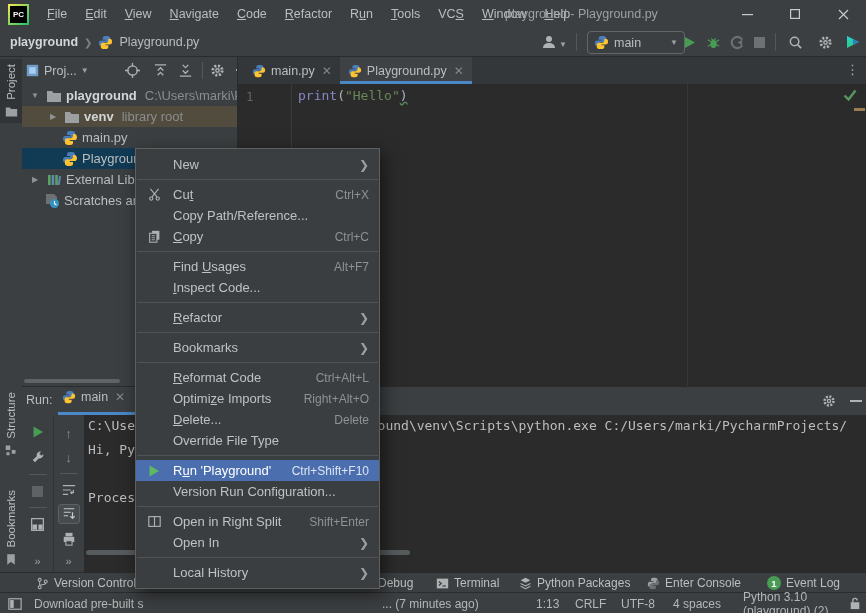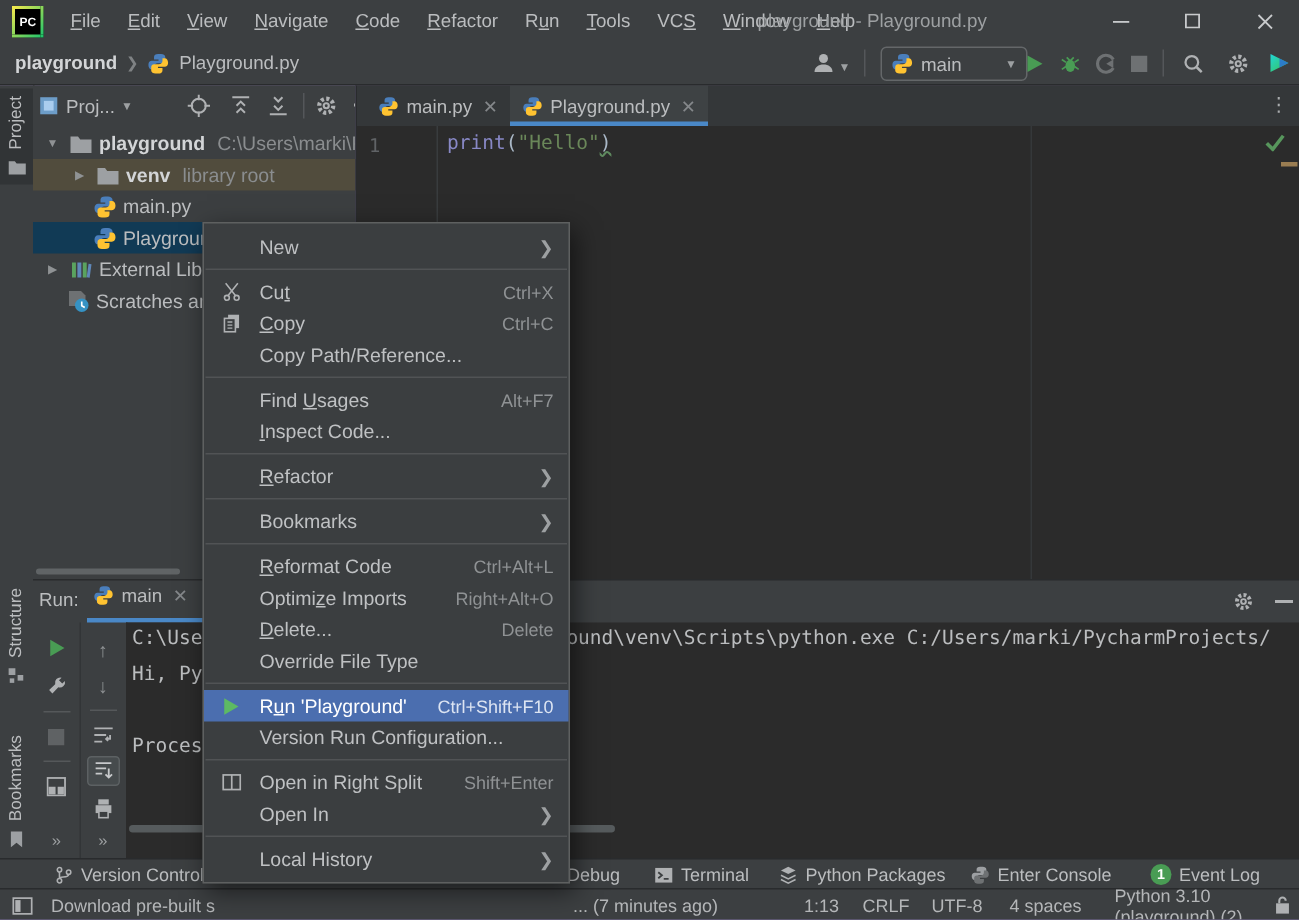--- a/index.html
+++ b/index.html
@@ -1,16 +1,16 @@
 <!DOCTYPE html>
 <html><head>
 <meta charset="utf-8">
 <style>
   html,body{margin:0;padding:0;background:#1e1e1e}
-  #app{position:relative;width:866px;height:613px;background:#c4b5fd;overflow:hidden;
+  #app{position:relative;width:866px;height:613px;background:#6d28d9;overflow:hidden;
        font-family:"Liberation Sans",sans-serif;color:#bbbdbf;font-size:13px;cursor:default}
   .abs{position:absolute}
   svg{display:block}
   u{text-decoration:underline}
 
   
   .titlebar{position:absolute;left:0;top:0;width:866px;height:28px;background:#3c3f41;display:flex;align-items:center}
   .pclogo{width:17px;height:17px;margin:0 9px 0 8px;background:#000;border:2px solid;border-image:linear-gradient(135deg,#f5e94d,#20c46a) 1;
           color:#fff;font-size:8px;font-weight:bold;display:flex;align-items:center;justify-content:center}
   .menuitem{padding:0 9px;font-size:12.5px;color:#bbbdbf;line-height:28px}
@@ -518,34 +518,34 @@
         <svg width="13" height="13" viewBox="0 0 16 16" stroke="#afb1b3" stroke-width="1.3" fill="none">
             <path d="M3 1l8 10M13 1L5 11"></path>
             <circle cx="4" cy="13" r="2"></circle>
             <circle cx="12" cy="13" r="2"></circle>
           </svg>
       </span>
       <span>Cu<u>t</u></span>
       <span class="cm-sc">Ctrl+X</span>
     </div>
     <div class="cm-item">
+      <span class="cm-ic"></span>
+      <span>Copy Path/Reference...</span>
+    </div>
+    <div class="cm-item">
       <span class="cm-ic">
         <svg width="13" height="13" viewBox="0 0 16 16">
             <rect x="5" y="1" width="9" height="11" fill="#afb1b3"></rect>
             <rect x="2" y="4" width="9" height="11" fill="#3b3e40" stroke="#afb1b3" stroke-width="1.3"></rect>
             <path d="M4.5 7h4M4.5 9.5h4M4.5 12h4" stroke="#afb1b3" stroke-width="1.1"></path>
           </svg>
       </span>
       <span><u>C</u>opy</span>
       <span class="cm-sc">Ctrl+C</span>
     </div>
-    <div class="cm-item">
-      <span class="cm-ic"></span>
-      <span>Copy Path/Reference...</span>
-    </div>
     <div class="cm-sep"></div>
     <div class="cm-item">
       <span class="cm-ic"></span>
       <span>Find <u>U</u>sages</span>
       <span class="cm-sc">Alt+F7</span>
     </div>
     <div class="cm-item">
       <span class="cm-ic"></span>
       <span><u>I</u>nspect Code...</span>
     </div>

